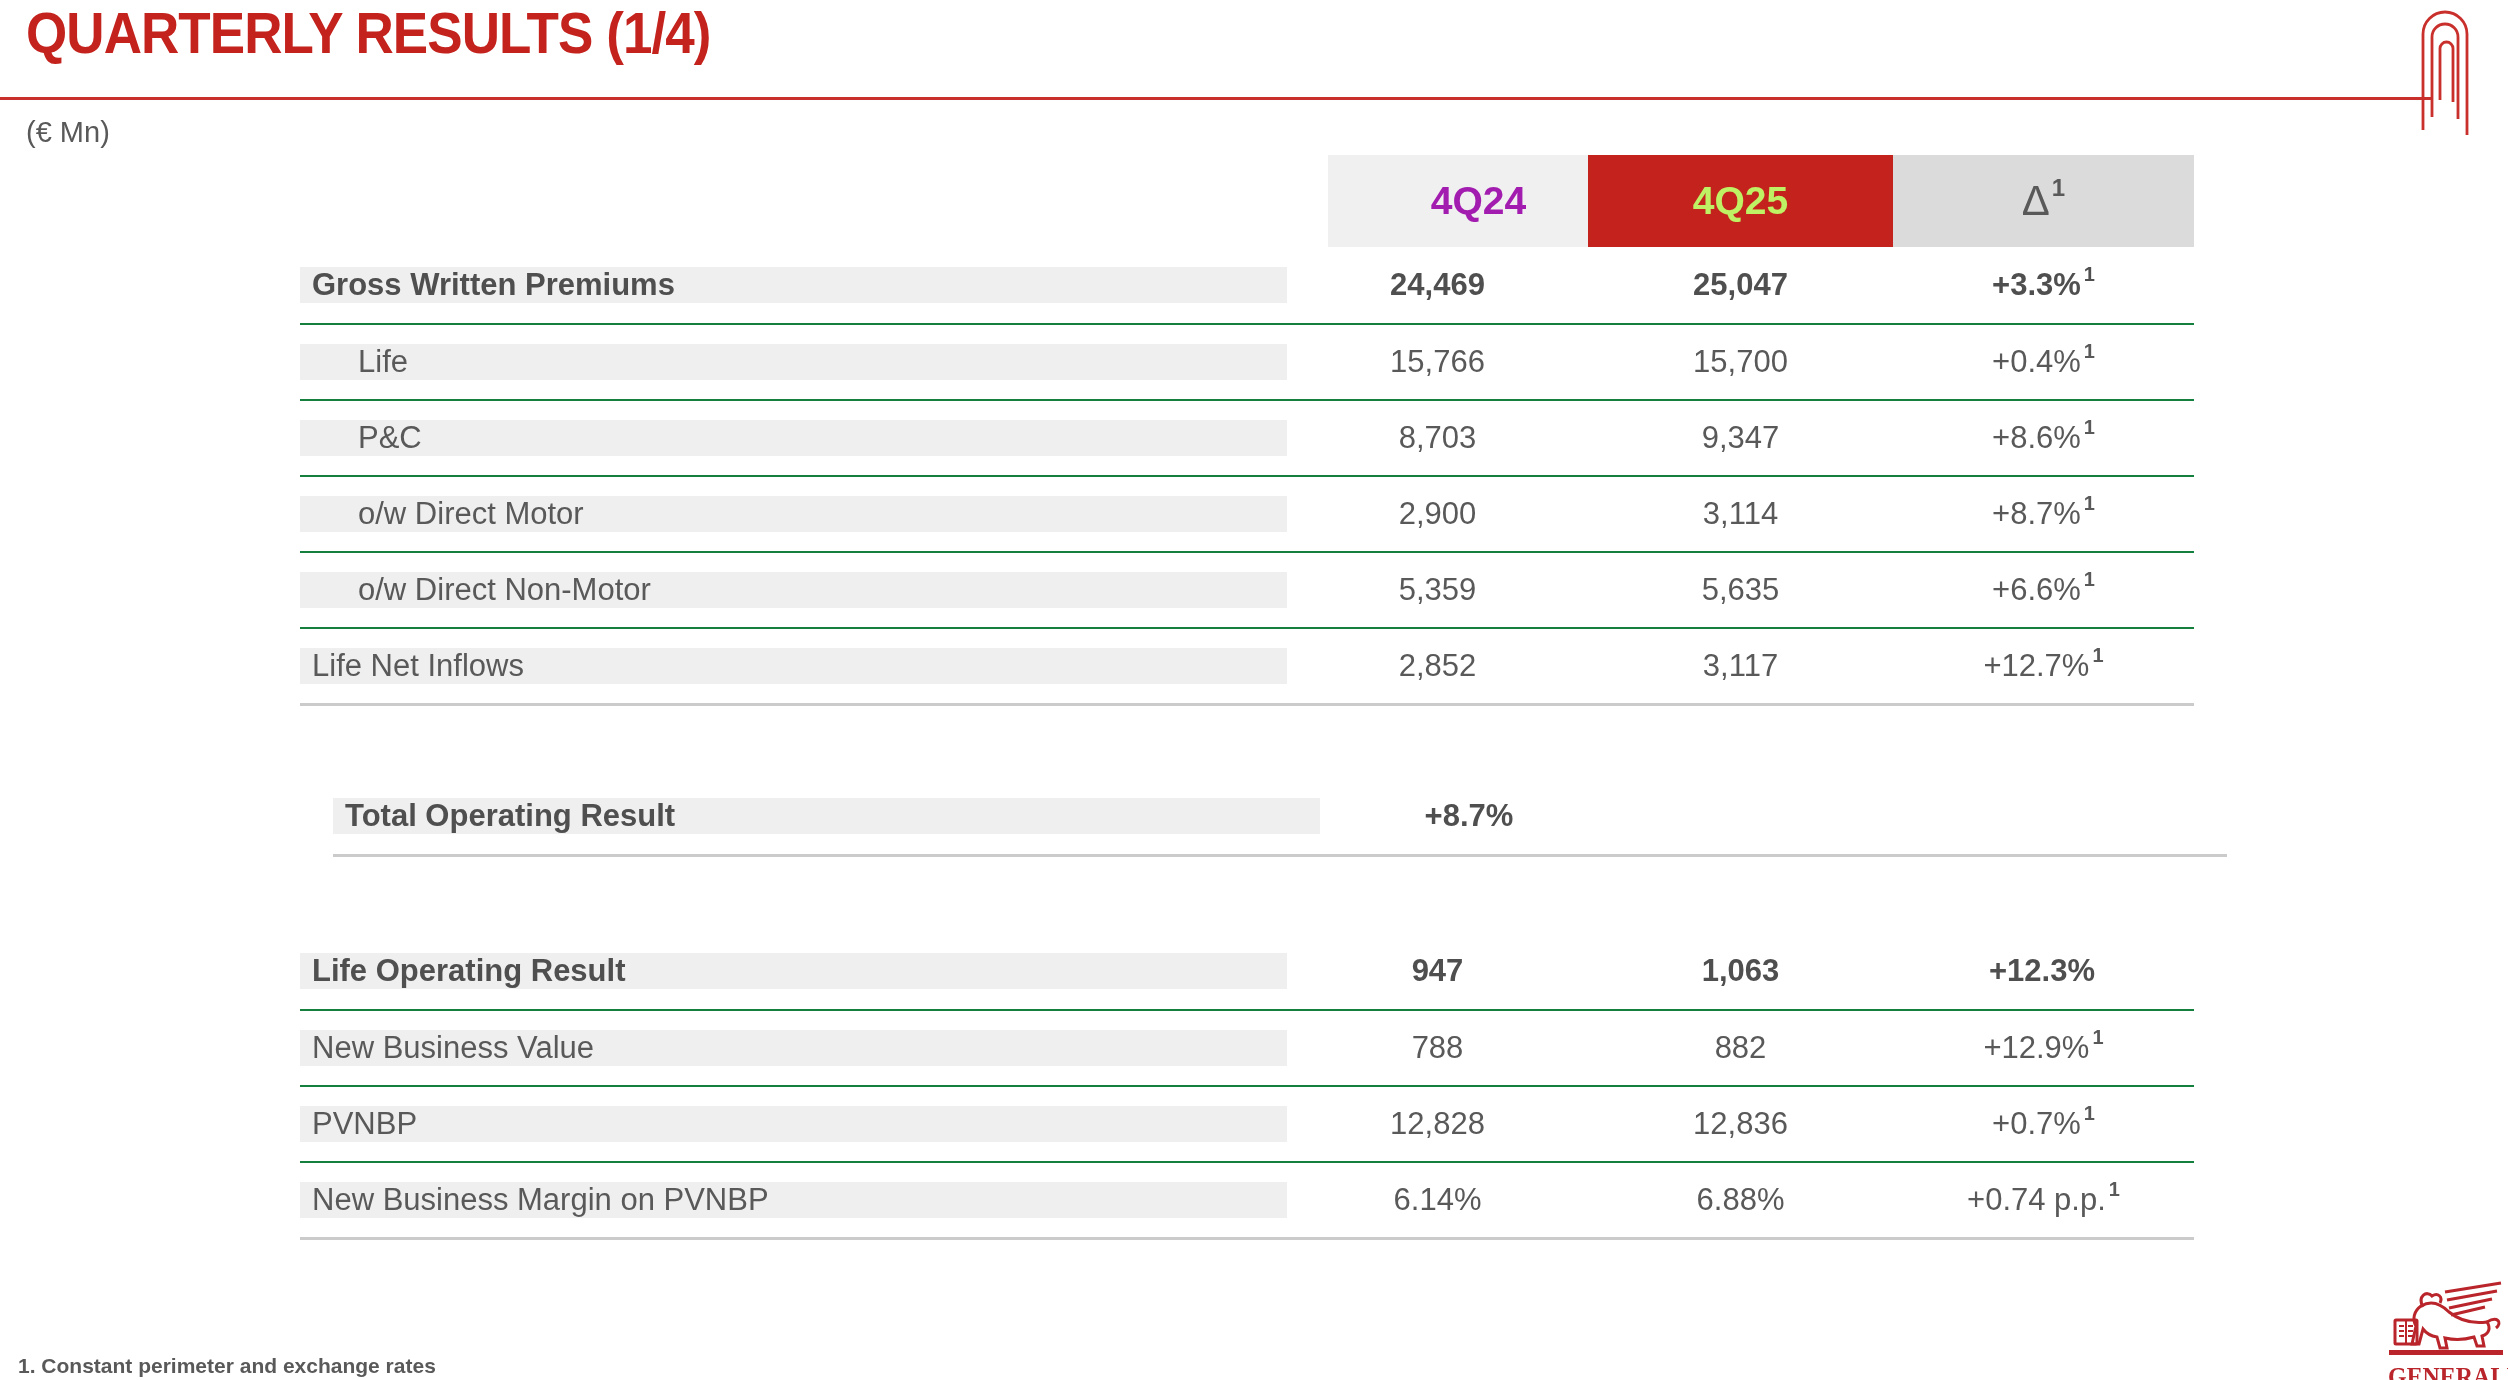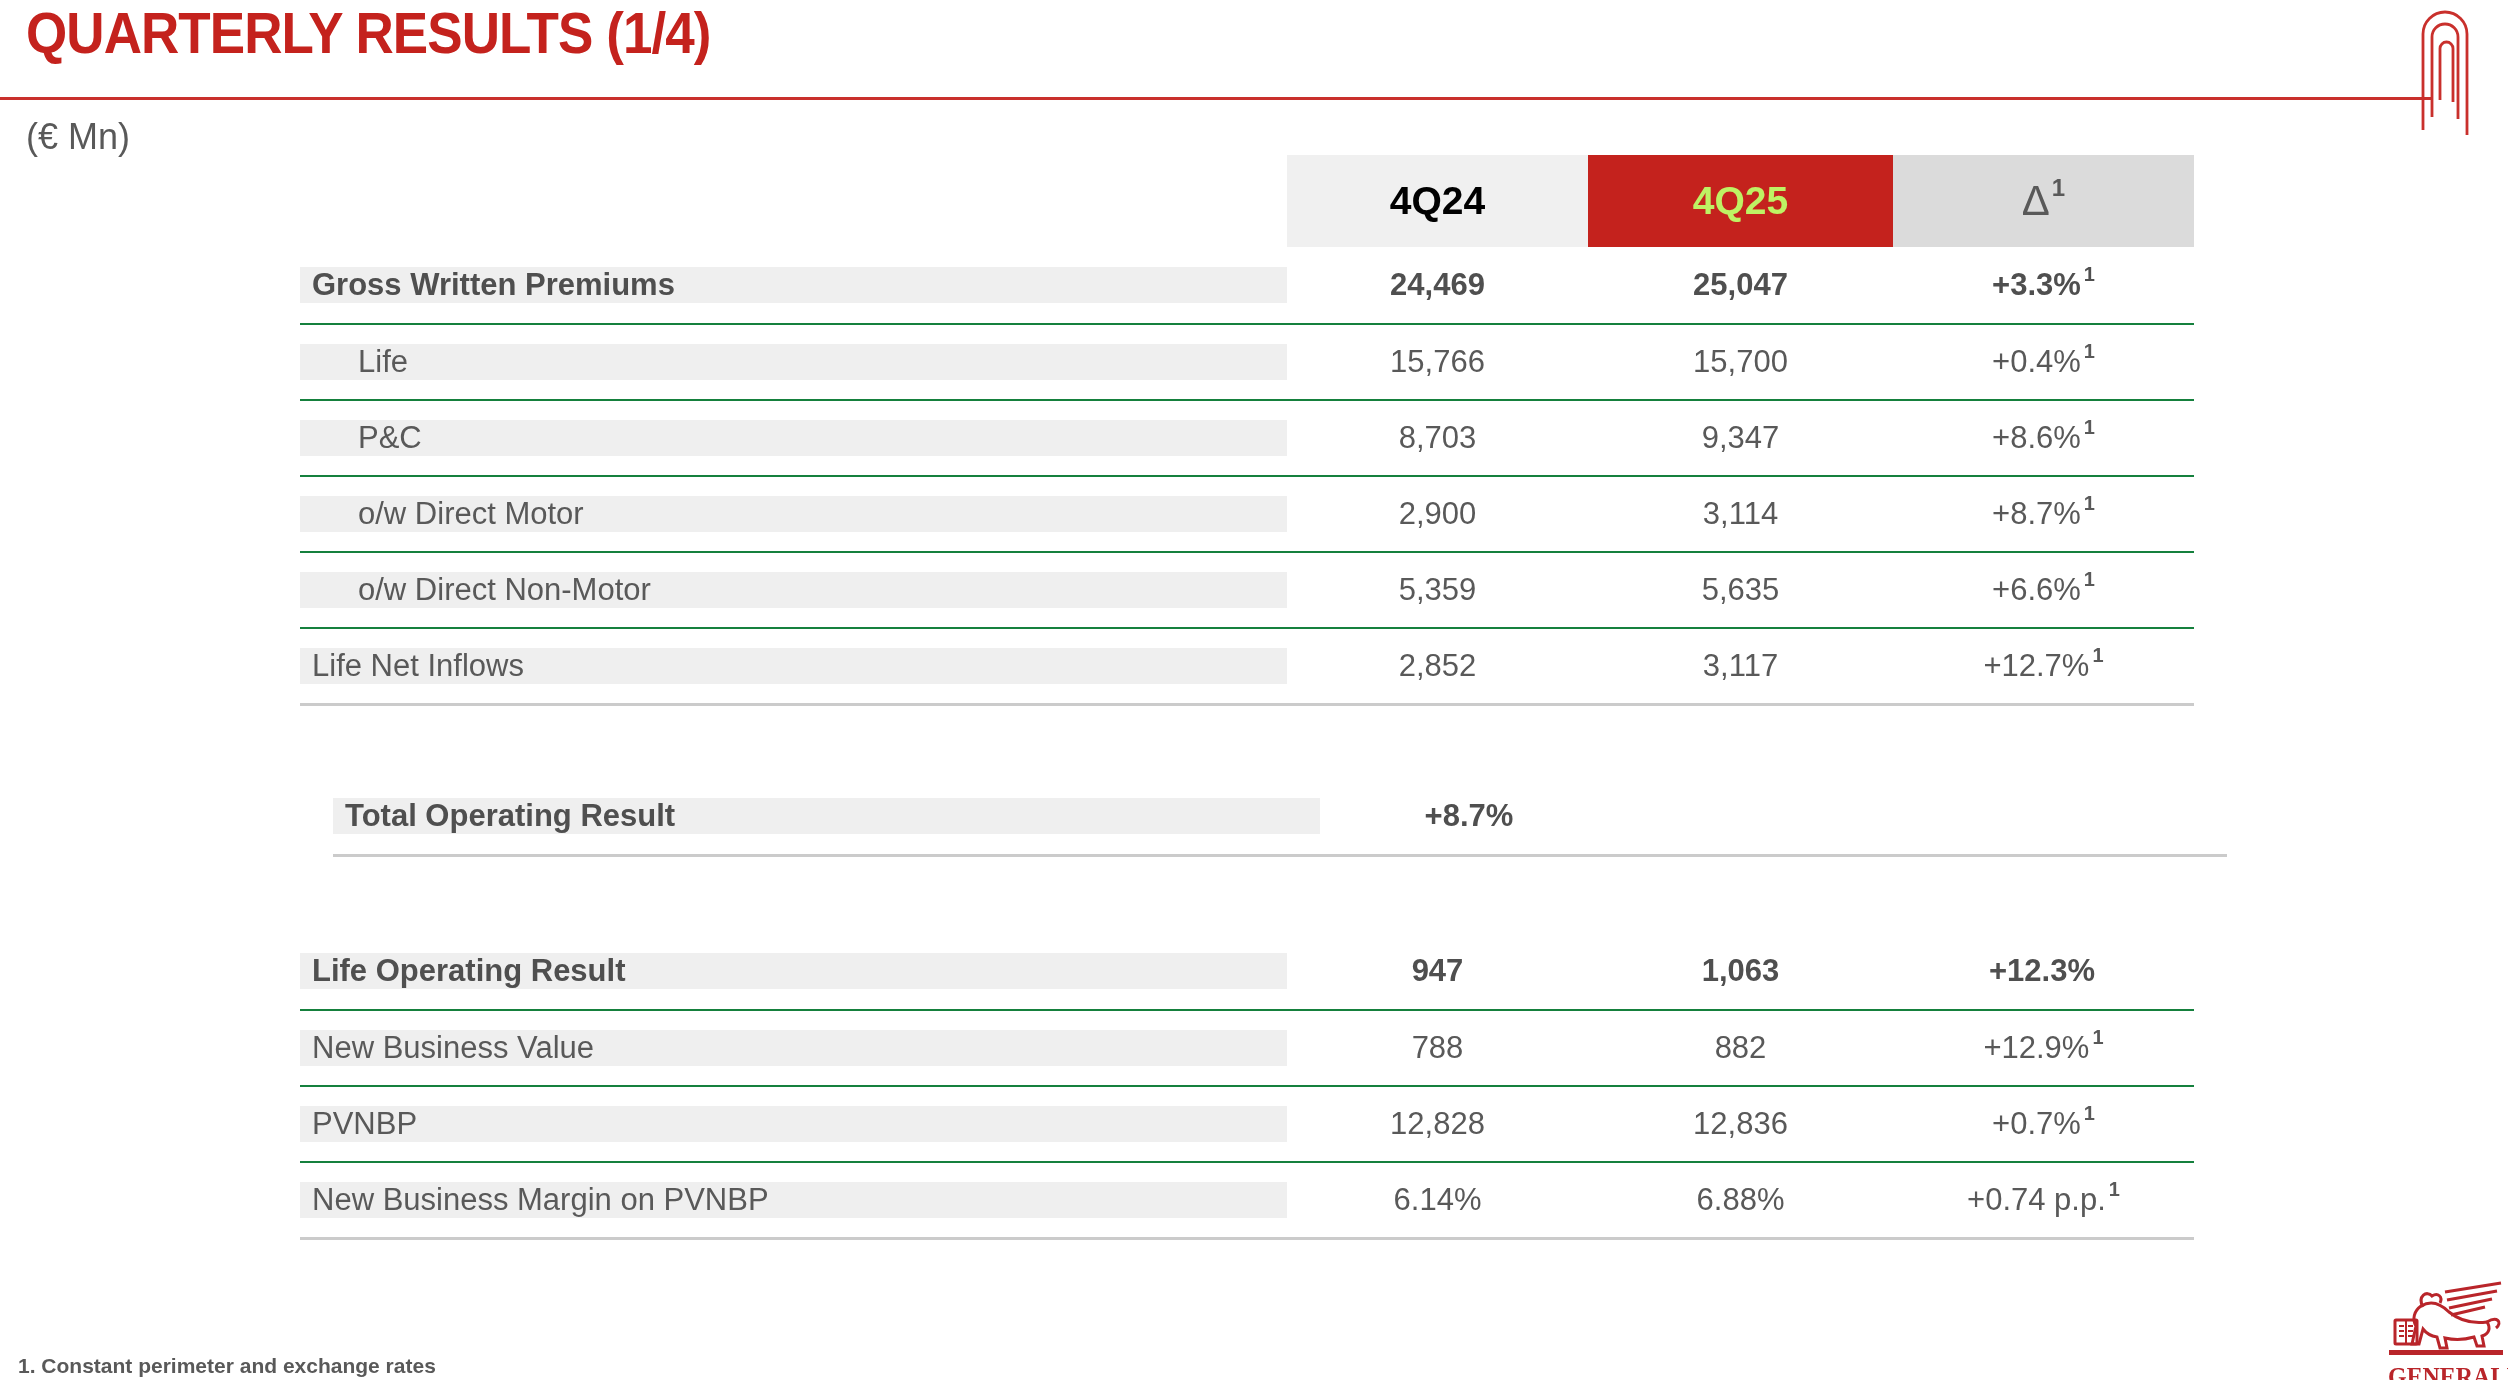--- a/index.html
+++ b/index.html
@@ -6,26 +6,26 @@
   html,body { width:2508px; height:1380px; background:#ffffff; overflow:hidden;
               font-family:"Liberation Sans", sans-serif; }
   .slide { position:relative; width:2508px; height:1380px; background:#fff; }
 
   
   .page-title { position:absolute; left:26px; top:0px; font-size:57px; font-weight:700;
                 color:#C4221D; letter-spacing:-1px; transform:scaleX(.93);
                 transform-origin:left top; white-space:nowrap; }
   .title-rule { position:absolute; left:0; top:97px; width:2433px; height:3px; background:#C9302C; }
   .arches { position:absolute; left:2408px; top:2px; }
-  .unit-label { position:absolute; left:26px; top:116px; font-size:36px; color:#595959; }
+  .unit-label { position:absolute; left:26px; top:116px; font-size:29px; color:#595959; }
 
   
   .thead { position:absolute; top:155px; height:92px; display:flex; align-items:center;
            justify-content:center; font-weight:700; }
-  .th-q24 { left:1287px; width:301px; background:#F0F0F0; color:#000000; font-size:39px; }
+  .th-q24 { left:1328px; width:301px; background:#F0F0F0; color:#a21caf; font-size:39px; }
   .th-q25 { left:1588px; width:305px; background:#C4221D; color:#bef264; font-size:39px; }
   .th-delta { left:1893px; width:301px; background:#DBDBDB; color:#595959; font-size:42px; font-weight:400; }
   .hdr-sup { font-size:24px; font-weight:700; position:relative; top:-13px; margin-left:2px; }
 
   .block { position:absolute; left:300px; width:1894px; border-bottom:3px solid #CBCBCB; }
   .block-1 { top:247px; }
   .block-2 { top:778px;margin-left:33px; }
   .block-3 { top:933px; }
   .row { display:flex; height:76px;align-items:center; }
   .row + .row { border-top:2px solid #15803d; }

